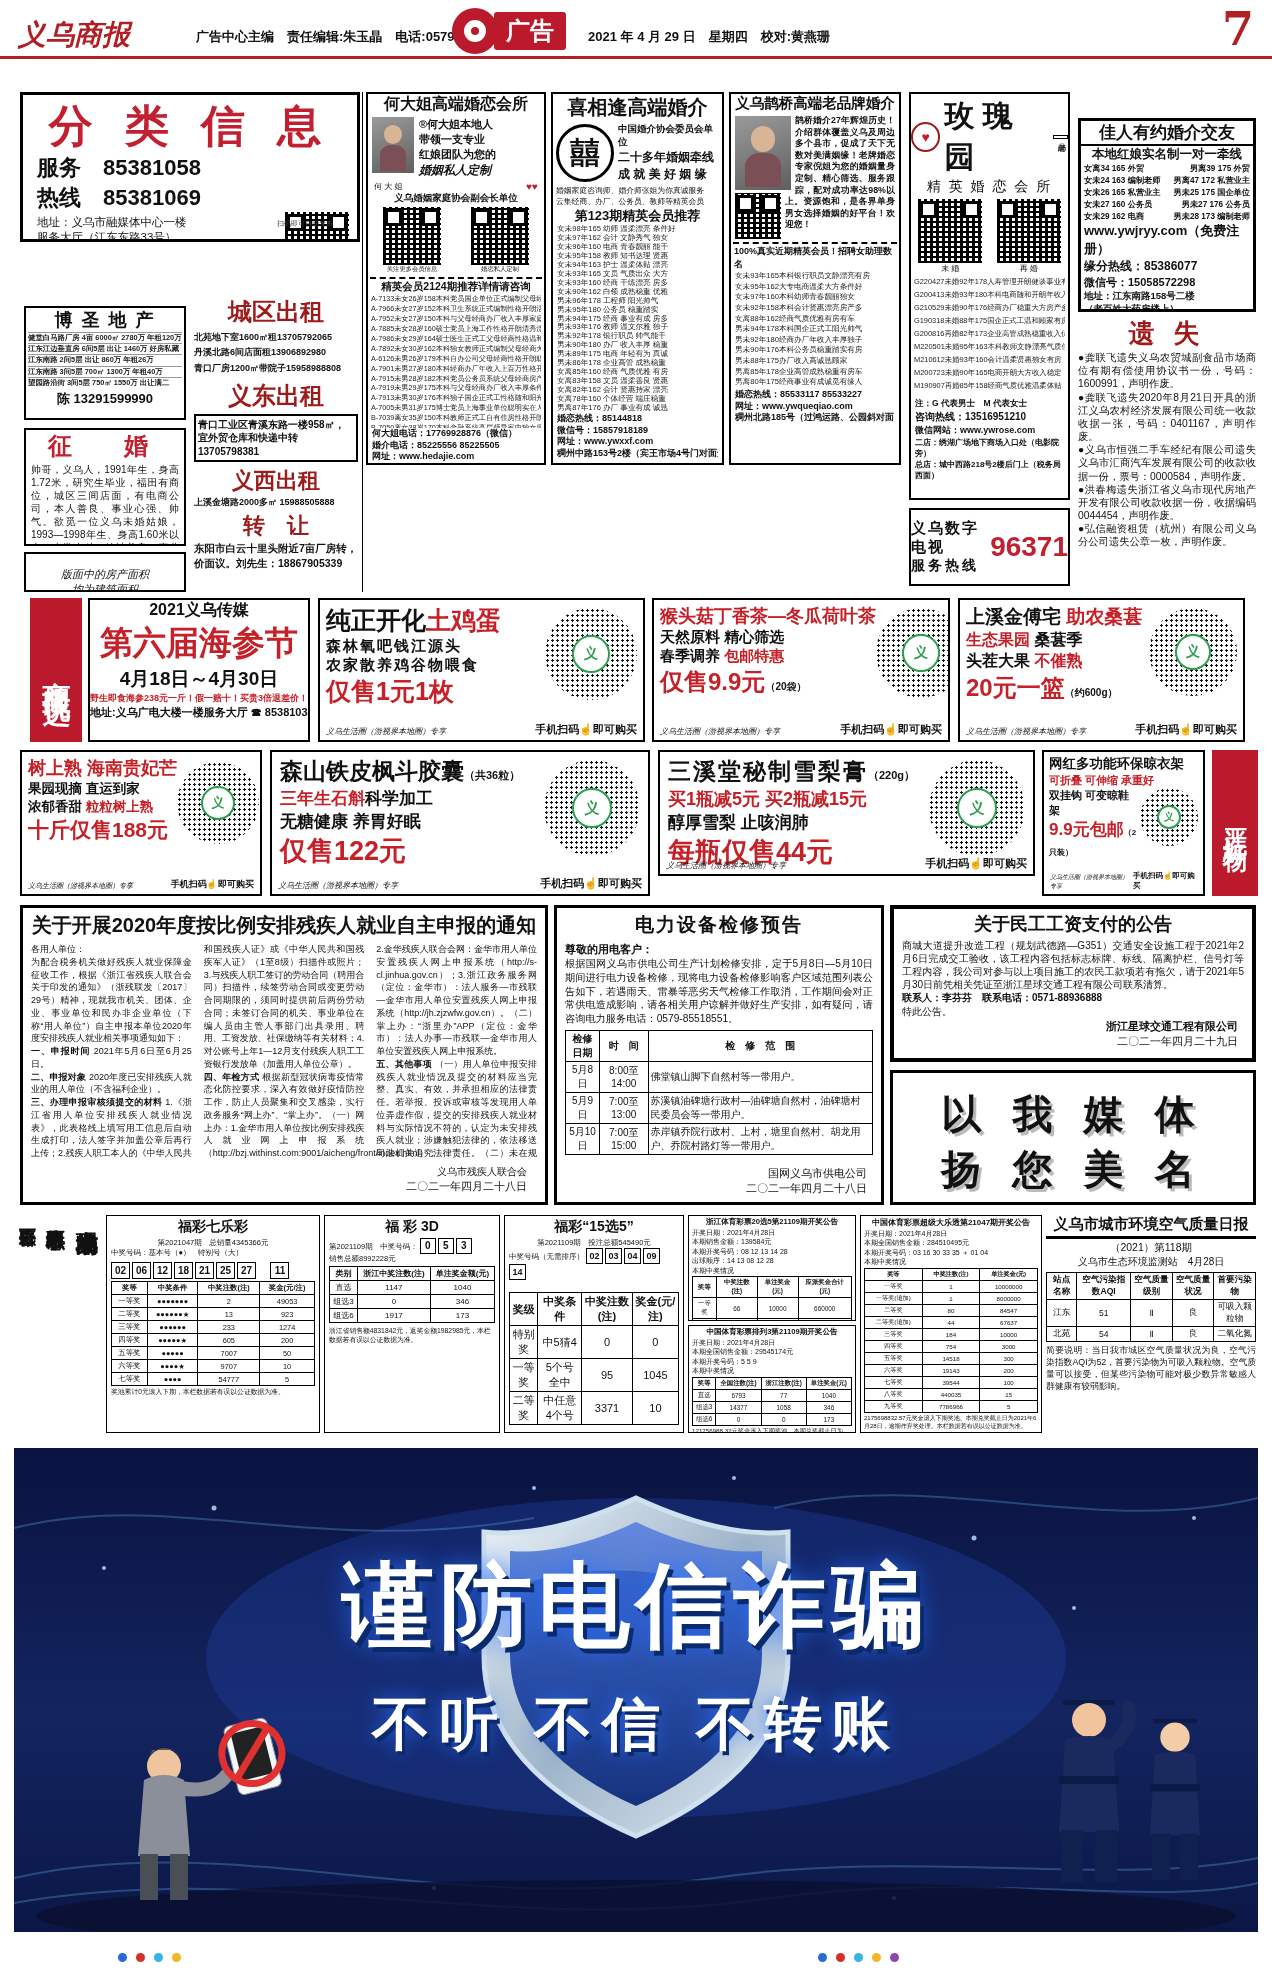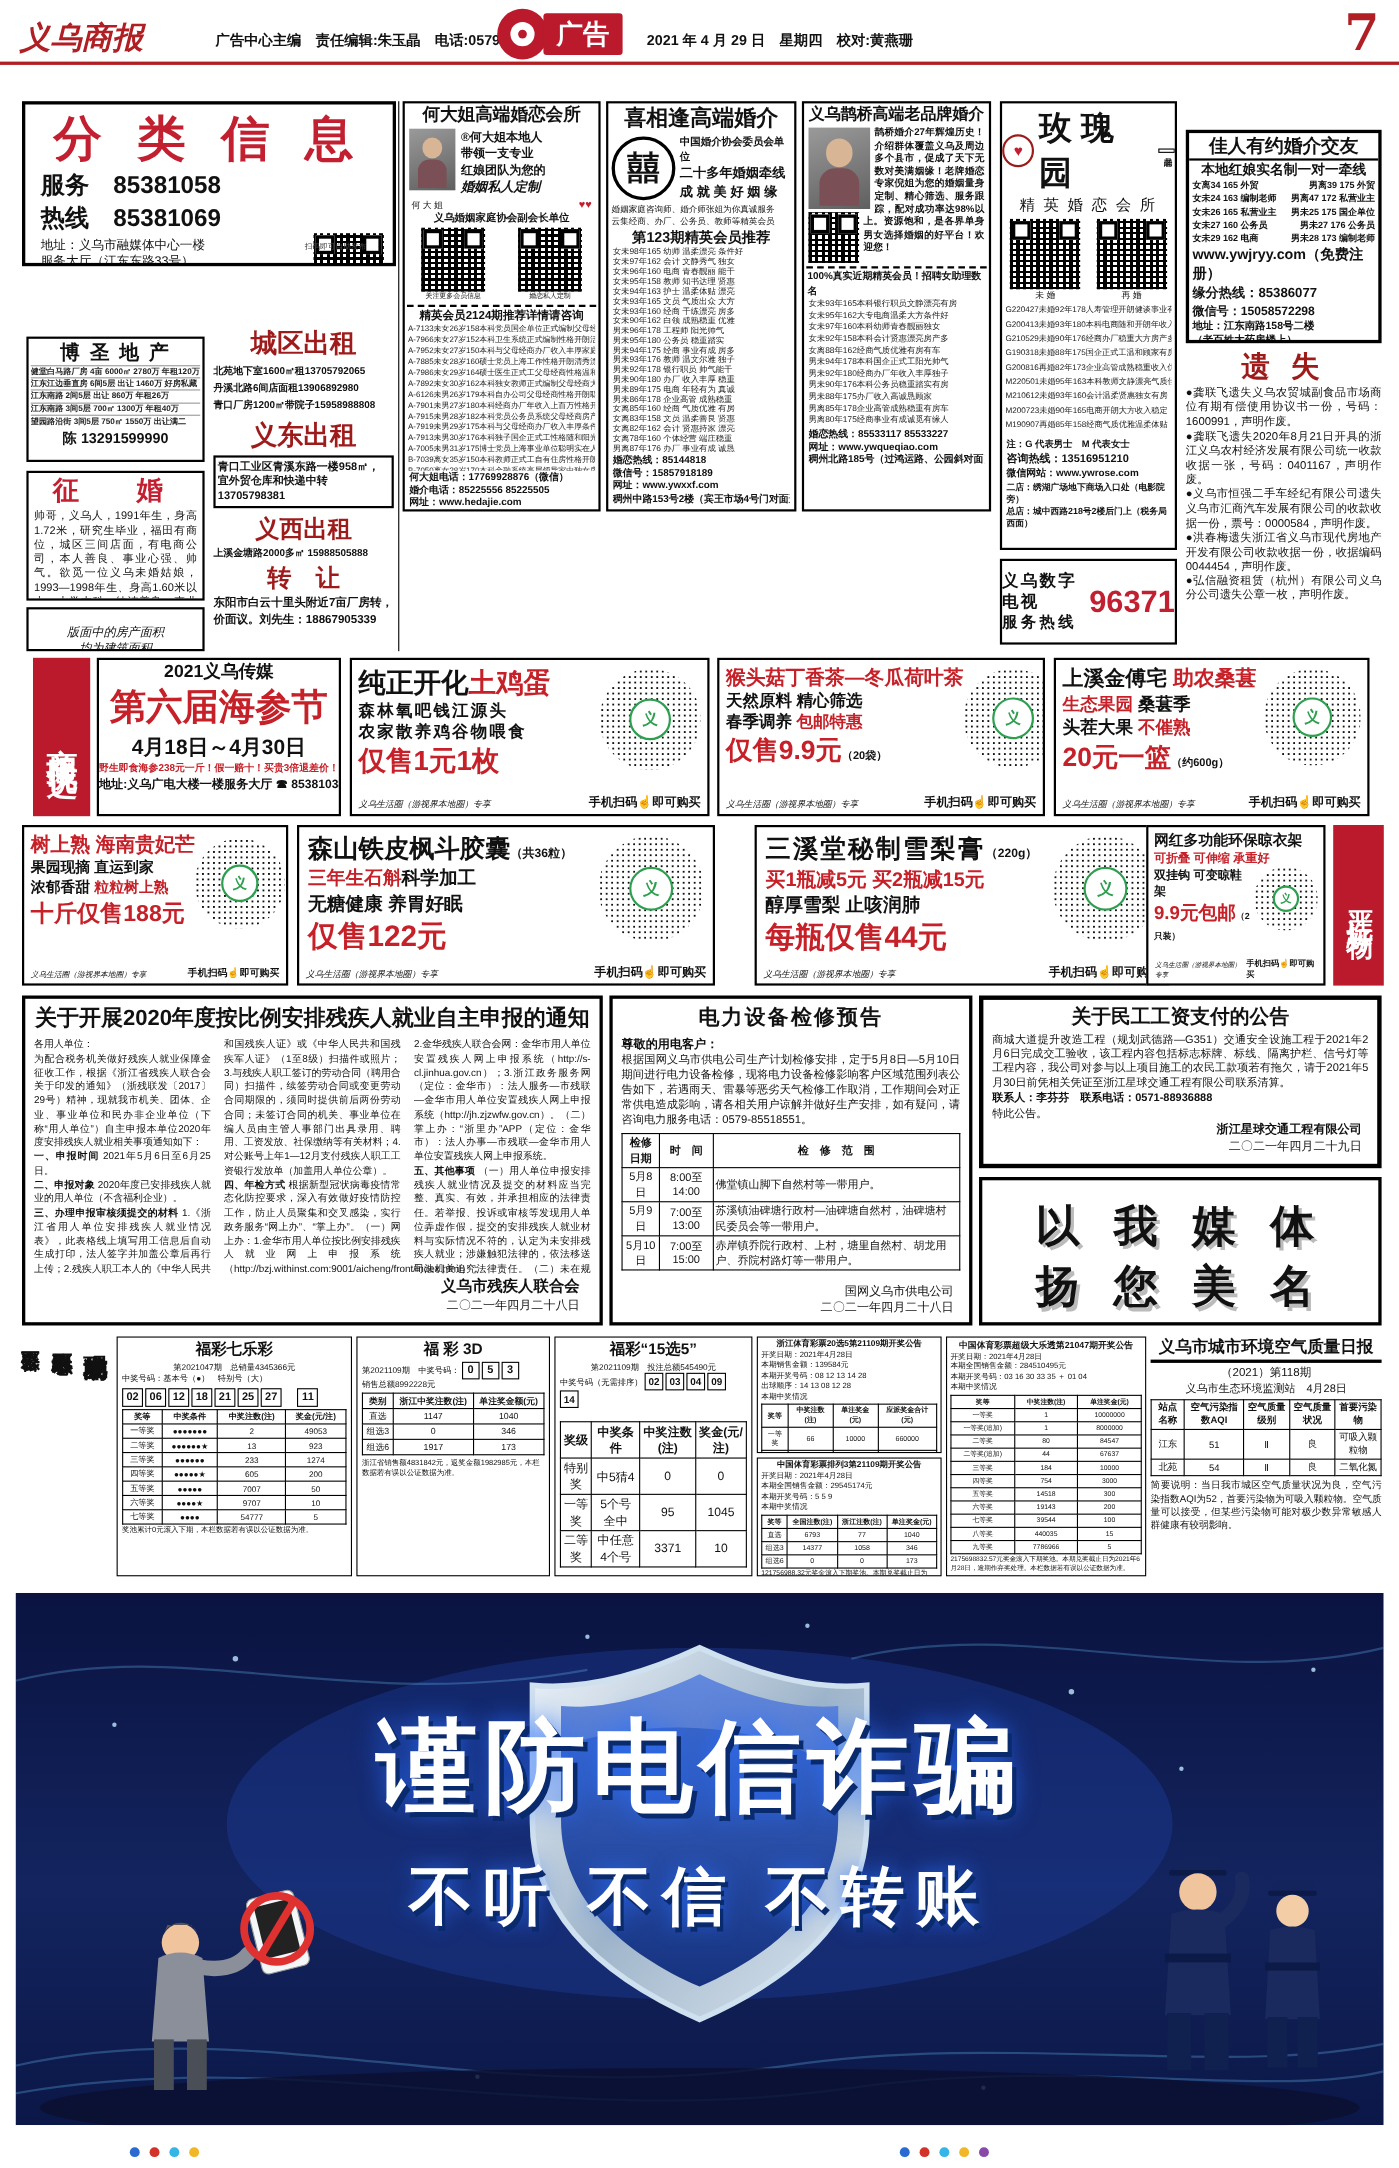--- a/index.html
+++ b/index.html
@@ -429,21 +429,21 @@
     <div class="qr2" style="width:96px;height:96px;margin-top:4px">
         <span class="c" style="font-size:15px">义</span>
       </div>
   </div>
   <div class="ad-foot">
       <span class="f1">义乌生活圈（游视界本地圈）专享</span>
       <span class="f2">手机扫码☝即可购买</span>
     </div>
 </div>
 
-<div class="box" style="left:686px;top:750px;width:377px;height:146px">
+<div class="box" style="left:658px;top:750px;width:377px;height:126px">
   <div style="display:flex;padding:4px 8px 0">
     <div style="flex:1">
       <div style="white-space:nowrap"><span style="font-size:23px;font-weight:bold;letter-spacing:2px">三溪堂秘制雪梨膏</span><span style="font-size:11px;font-weight:bold">（220g）</span></div>
       <div class="r" style="font-size:18px;font-weight:bold">买1瓶减5元 买2瓶减15元</div>
       <div style="font-size:17px;font-weight:bold">醇厚雪梨 止咳润肺</div>
       <div class="r" style="font-size:27px;font-weight:bold">每瓶仅售44元</div>
     </div>
     <div class="qr2" style="width:96px;height:96px;margin-top:4px">
         <span class="c" style="font-size:15px">义</span>
       </div>
@@ -484,21 +484,21 @@
 
   <div><b></b> <span>各用人单位：</span></div>
       <div><b></b> <span>为配合税务机关做好残疾人就业保障金征收工作，根据《浙江省残疾人联合会关于印发的通知》（浙残联发〔2017〕29号）精神，现就我市机关、团体、企业、事业单位和民办非企业单位（下称“用人单位”）自主申报本单位2020年度安排残疾人就业相关事项通知如下：</span></div>
       <div><b>一、申报时间</b> <span>2021年5月6日至6月25日。</span></div>
       <div><b>二、申报对象</b> <span>2020年度已安排残疾人就业的用人单位（不含福利企业）。</span></div>
       <div><b>三、办理申报审核须提交的材料</b> <span>1.《浙江省用人单位安排残疾人就业情况表》，此表格线上填写用工信息后自动生成打印，法人签字并加盖公章后再行上传；2.残疾人职工本人的《中华人民共和国残疾人证》或《中华人民共和国残疾军人证》（1至8级）扫描件或照片；3.与残疾人职工签订的劳动合同（聘用合同）扫描件，续签劳动合同或变更劳动合同期限的，须同时提供前后两份劳动合同；未签订合同的机关、事业单位在编人员由主管人事部门出具录用、聘用、工资发放、社保缴纳等有关材料；4.对公账号上年1—12月支付残疾人职工工资银行发放单（加盖用人单位公章）。</span></div>
       <div><b>四、年检方式</b> <span>根据新型冠状病毒疫情常态化防控要求，深入有效做好疫情防控工作，防止人员聚集和交叉感染，实行政务服务“网上办”、“掌上办”。（一）网上办：1.金华市用人单位按比例安排残疾人就业网上申报系统（http://bzj.withinst.com:9001/aicheng/front/index.html）；2.金华残疾人联合会网：金华市用人单位安置残疾人网上申报系统（http://s-cl.jinhua.gov.cn）；3.浙江政务服务网（定位：金华市）：法人服务—市残联—金华市用人单位安置残疾人网上申报系统（http://jh.zjzwfw.gov.cn）。（二）掌上办：“浙里办”APP（定位：金华市）：法人办事—市残联—金华市用人单位安置残疾人网上申报系统。</span></div>
       <div><b>五、其他事项</b> <span>（一）用人单位申报安排残疾人就业情况及提交的材料应当完整、真实、有效，并承担相应的法律责任。若举报、投诉或审核等发现用人单位弄虚作假，提交的安排残疾人就业材料与实际情况不符的，认定为未安排残疾人就业；涉嫌触犯法律的，依法移送司法机关追究法律责任。（二）未在规定时间内申报的，视为2020年度未安排残疾人就业。</span></div>
     </div>
   <div class="abs" style="right:18px;bottom:8px;text-align:right">
-    <div style="font-size:14px;font-weight:bold">义乌市残疾人联合会</div>
+    <div style="font-size:10px;font-weight:normal">义乌市残疾人联合会</div>
     <div style="font-size:11px">二〇二一年四月二十八日</div>
   </div>
 </div>
 
 <div class="box" style="left:554px;top:905px;width:330px;height:300px;border-width:3px">
   <div class="ctr" style="font-size:19px;font-weight:bold;letter-spacing:2px;padding:4px 0">电力设备检修预告</div>
   <div style="font-size:11px;font-weight:bold;padding:0 8px">尊敬的用电客户：</div>
   <div class="jus" style="font-size:10.2px;padding:0 8px;line-height:1.35">根据国网义乌市供电公司生产计划检修安排，定于5月8日—5月10日期间进行电力设备检修，现将电力设备检修影响客户区域范围列表公告如下，若遇雨天、雷暴等恶劣天气检修工作取消，工作期间会对正常供电造成影响，请各相关用户谅解并做好生产安排，如有疑问，请咨询电力服务电话：0579-85518551。</div>
   <table class="t" style="width:calc(100% - 16px);margin:4px 8px;font-size:10px">
     <thead>

